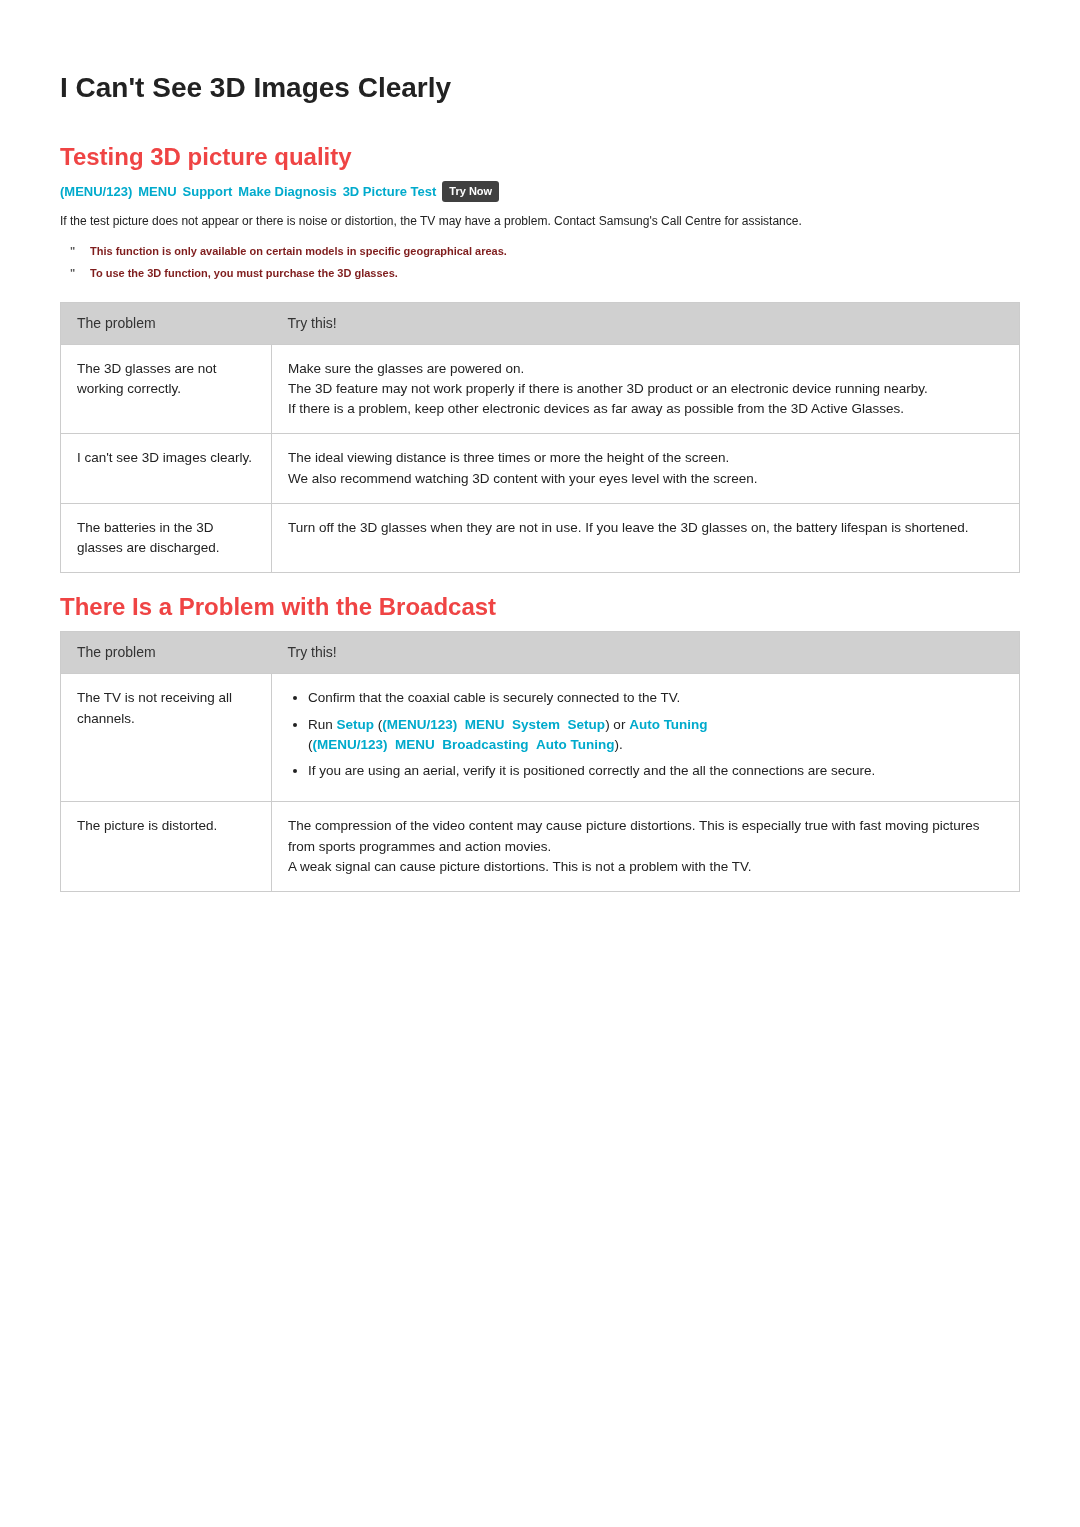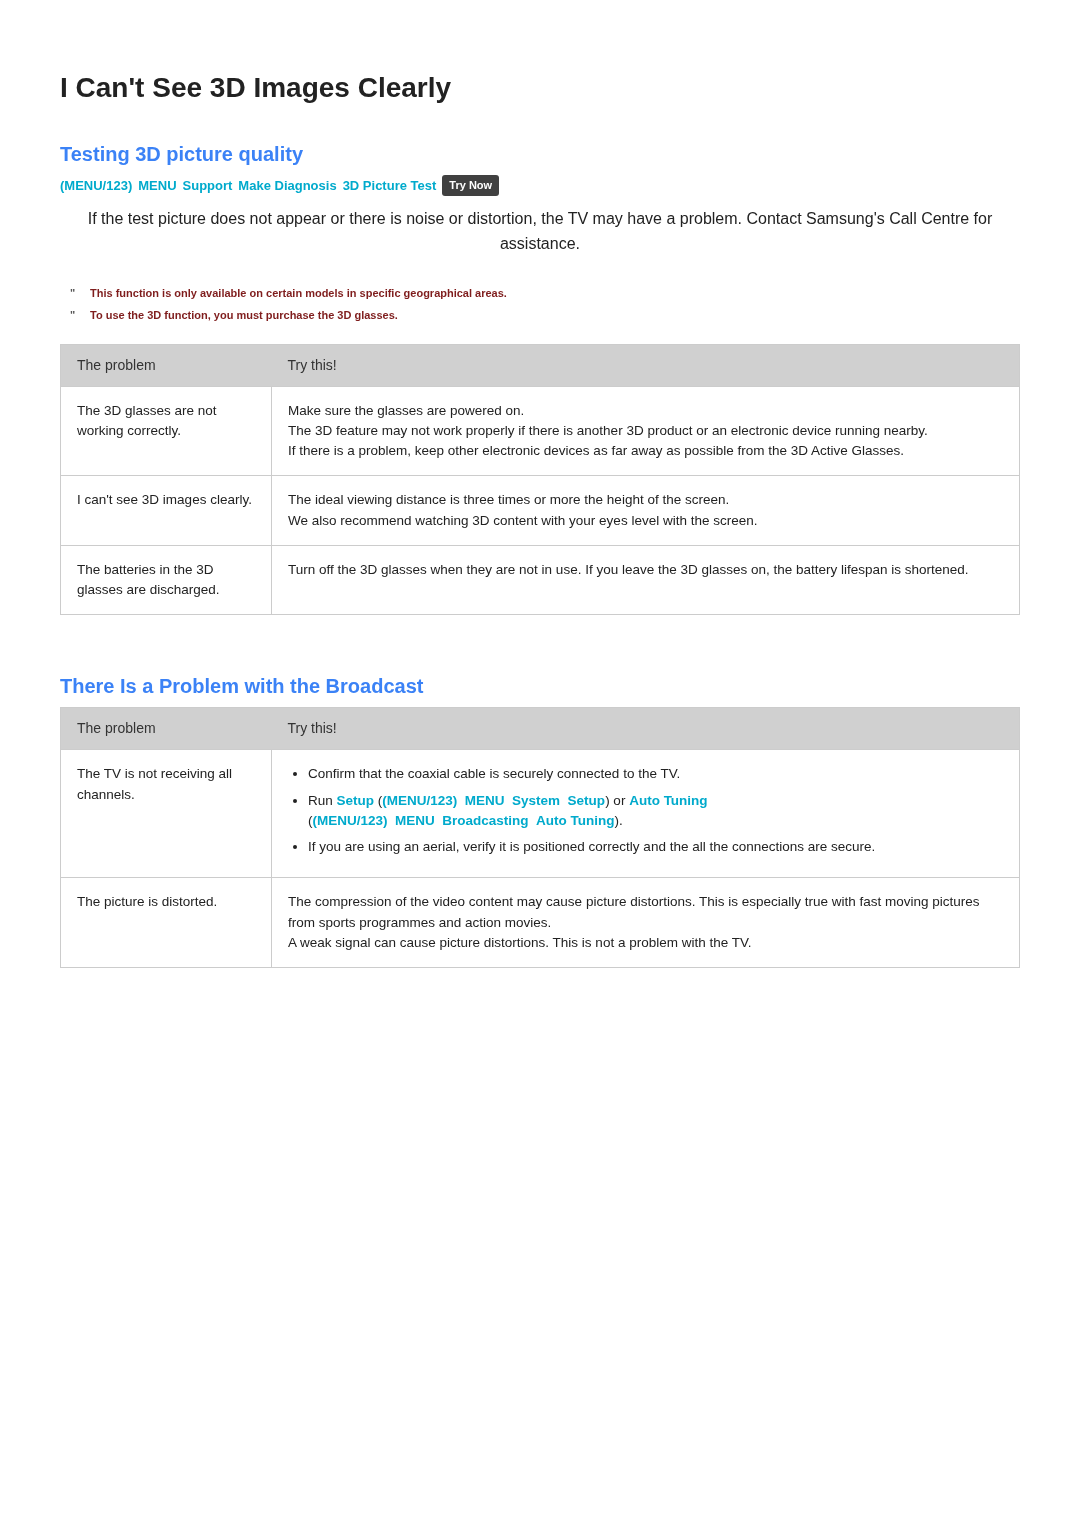--- a/index.html
+++ b/index.html
@@ -20,23 +20,23 @@
 
     h1 {
       font-size: 28px;
       font-weight: bold;
       color: #222;
       margin-bottom: 30px;
       margin-top: 27px;
     }
 
     h2 {
-      font-size: 20px;
-      font-weight: bold;
-      color: #3b82f6;
+      font-size: 24px;
+      font-weight: bold;
+      color: #ef4444;
       margin-bottom: 8px;
     }
 
     .breadcrumb {
       margin-bottom: 10px;
       font-size: 13px;
       display: flex;
       align-items: center;
       gap: 6px;
       flex-wrap: wrap;
@@ -56,24 +56,23 @@
       background: #404040;
       color: white;
       font-size: 11px;
       padding: 2px 7px;
       border-radius: 3px;
       font-weight: bold;
       vertical-align: middle;
     }
 
     .intro-text {
-      margin-bottom: 28px;
-      font-size: 16px;
+      margin-bottom: 12px;
+      font-size: 12px;
       line-height: 1.6;
-      text-align: center;
     }
 
     .note-list {
       list-style: none;
       margin-bottom: 20px;
       padding-left: 10px;
     }
 
     .note-list li {
       position: relative;
@@ -87,21 +86,21 @@
     .note-list li::before {
       content: '"';
       position: absolute;
       left: 0;
       color: #555;
     }
 
     table {
       width: 100%;
       border-collapse: collapse;
-      margin-bottom: 56px;
+      margin-bottom: 16px;
       font-size: 13.5px;
     }
 
     table thead tr {
       background: #d0d0d0;
     }
 
     table thead th {
       padding: 10px 16px;
       text-align: left;

